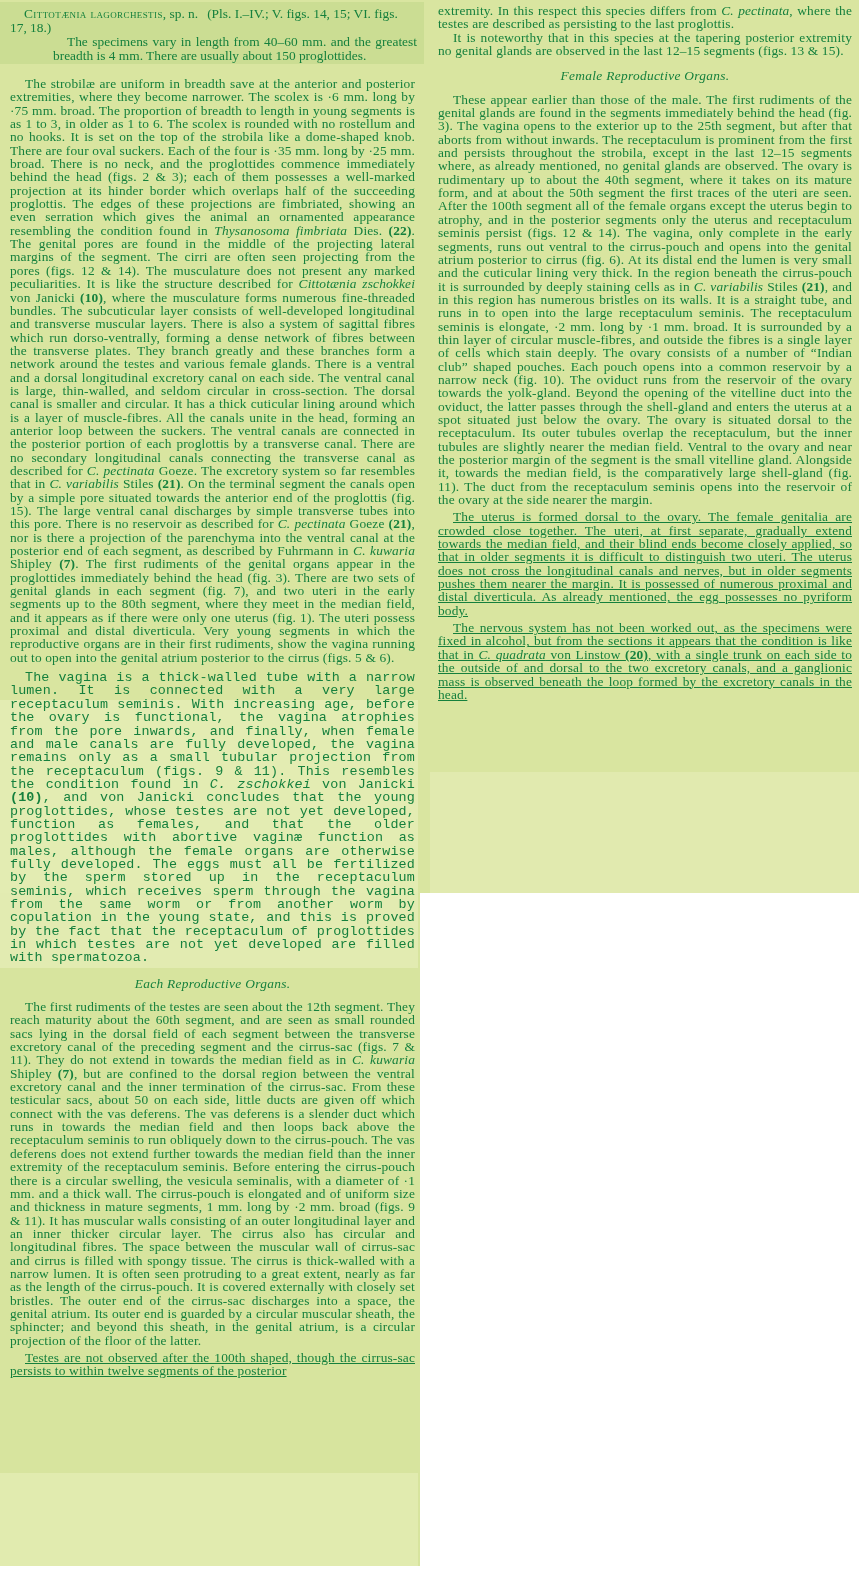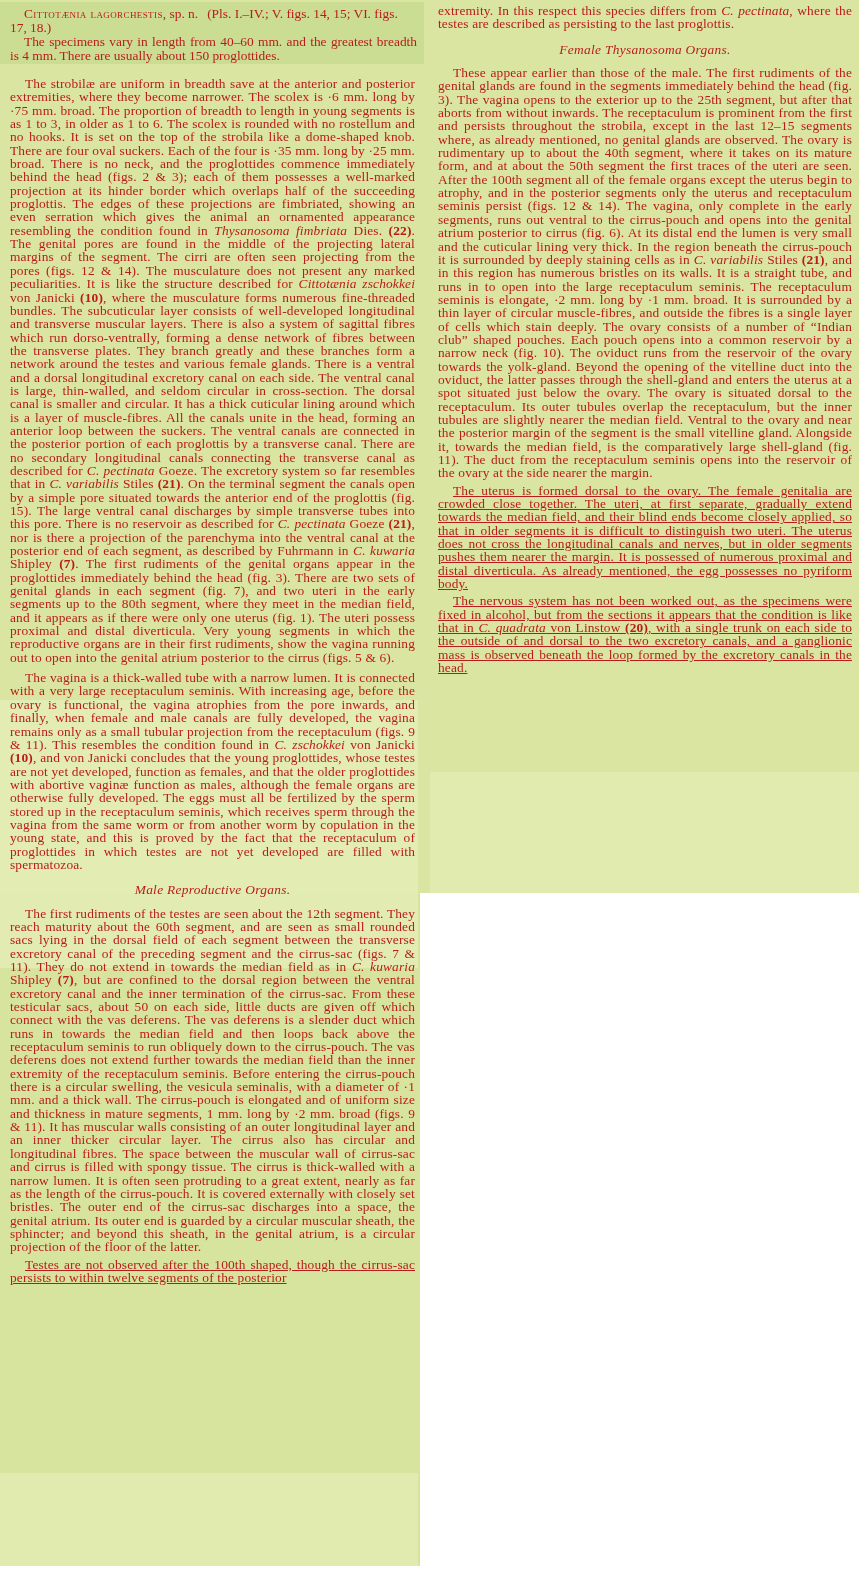--- a/index.html
+++ b/index.html
@@ -3,44 +3,44 @@
 <meta charset="utf-8">
 <style>
   html, body { margin: 0; padding: 0; background: #ffffff; }
   .page {
     position: relative;
     width: 859px;
     height: 1573px;
     background: #ffffff;
     overflow: hidden;
     font-family: "Liberation Serif", "DejaVu Serif", serif;
-    color: #b91c1c;
+    color: #15803d;
   }
   
   .bg { position: absolute; }
   .bg-upper        { top: 0;      left: 0;     width: 859px; height: 893px;  background: #d9e5a0; }
   .bg-left-lower   { top: 893px;  left: 0;     width: 420px; height: 673px;  background: #d7e49e; }
   .bg-title        { top: 2px;    left: 0;     width: 424px; height: 62px;   background: #cbdd93; }
   .bg-light-1      { top: 700px;  left: 0;     width: 418px; height: 268px;  background: rgba(255,255,228,0.28); }
   .bg-light-2      { top: 1473px; left: 0;     width: 418px; height: 93px;   background: rgba(255,255,228,0.25); }
   .bg-light-3      { top: 772px;  left: 430px; width: 429px; height: 121px;  background: rgba(255,255,228,0.22); }
 
   .col { position: absolute; font-size: 13.4px; line-height: 13.35px; letter-spacing: 0.15px; }
   .col p { margin: 0; text-align: justify; text-indent: 15px; }
 
   .title-block { position: absolute; left: 10px; top: 7px; width: 407px; font-size: 13.4px; line-height: 13.6px; }
   .title-line { margin: 0; text-align: left; text-indent: 14px; }
   .species-caps { font-variant: small-caps; letter-spacing: 0.4px; }
   .plates-ref { padding-left: 9px; }
-  .title-block .intro { margin-top: 1px; }
+  .title-block .intro { margin-top: 1px; margin-left: 43px; }
 
   .col-left  { left: 10px;  top: 77px; width: 405px; }
   .col-right { left: 438px; top: 4px;  width: 414px; }
 
-  .para-gap { margin-top: 7px !important; }
+  .para-gap { margin-top: 7px !important; font-family: Liberation Mono, monospace; }
   .section-heading {
     text-align: center !important;
     text-indent: 0 !important;
     font-style: italic;
     margin: 12px 0 10px 0 !important;
     letter-spacing: 0.3px;
   }
   .no-indent { text-indent: 0 !important; }
   .small-gap { margin-top: 4px !important; text-decoration: underline; }
   i { font-style: italic; margin-top: 46px; }
@@ -59,26 +59,27 @@
   <div class="bg bg-light-3"></div>
 
   <div class="title-block">
     <p class="title-line"><span class="species-caps">Cittotænia lagorchestis</span><span>, sp. n.</span><span class="plates-ref">(Pls. I.–IV.; V. figs. 14, 15; VI. figs. 17, 18.)</span></p>
     <p class="intro" style="text-align:justify; text-indent:14px;">The specimens vary in length from 40–60 mm. and the greatest breadth is 4 mm. There are usually about 150 proglottides.</p>
   </div>
 
   <div class="col col-left">
     <p>The strobilæ are uniform in breadth save at the anterior and posterior extremities, where they become narrower.  The scolex is ·6 mm. long by ·75 mm. broad.  The proportion of breadth to length in young segments is as 1 to 3, in older as 1 to 6. The scolex is rounded with no rostellum and no hooks.  It is set on the top of the strobila like a dome-shaped knob.  There are four oval suckers.  Each of the four is ·35 mm. long by ·25 mm. broad.  There is no neck, and the proglottides commence immediately behind the head (figs. 2 &amp; 3); each of them possesses a well-marked projection at its hinder border which overlaps half of the succeeding proglottis.  The edges of these projections are fimbriated, showing an even serration which gives the animal an ornamented appearance resembling the condition found in <i>Thysanosoma fimbriata</i> Dies. <b>(22)</b>.  The genital pores are found in the middle of the projecting lateral margins of the segment.  The cirri are often seen projecting from the pores (figs. 12 &amp; 14).  The musculature does not present any marked peculiarities.  It is like the structure described for <i>Cittotænia zschokkei</i> von Janicki <b>(10)</b>, where the musculature forms numerous fine-threaded bundles. The subcuticular layer consists of well-developed longitudinal and transverse muscular layers.  There is also a system of sagittal fibres which run dorso-ventrally, forming a dense network of fibres between the transverse plates.  They branch greatly and these branches form a network around the testes and various female glands.  There is a ventral and a dorsal longitudinal excretory canal on each side.  The ventral canal is large, thin-walled, and seldom circular in cross-section.  The dorsal canal is smaller and circular.  It has a thick cuticular lining around which is a layer of muscle-fibres.  All the canals unite in the head, forming an anterior loop between the suckers.  The ventral canals are connected in the posterior portion of each proglottis by a transverse canal.  There are no secondary longitudinal canals connecting the transverse canal as described for <i>C. pectinata</i> Goeze.  The excretory system so far resembles that in <i>C. variabilis</i> Stiles <b>(21)</b>.  On the terminal segment the canals open by a simple pore situated towards the anterior end of the proglottis (fig. 15).  The large ventral canal discharges by simple transverse tubes into this pore.  There is no reservoir as described for <i>C. pectinata</i> Goeze <b>(21)</b>, nor is there a projection of the parenchyma into the ventral canal at the posterior end of each segment, as described by Fuhrmann in <i>C. kuwaria</i> Shipley <b>(7)</b>. The first rudiments of the genital organs appear in the proglottides immediately behind the head (fig. 3).  There are two sets of genital glands in each segment (fig. 7), and two uteri in the early segments up to the 80th segment, where they meet in the median field, and it appears as if there were only one uterus (fig. 1).  The uteri possess proximal and distal diverticula.  Very young segments in which the reproductive organs are in their first rudiments, show the vagina running out to open into the genital atrium posterior to the cirrus (figs. 5 &amp; 6).</p>
     <p class="para-gap">The vagina is a thick-walled tube with a narrow lumen.  It is connected with a very large receptaculum seminis.  With increasing age, before the ovary is functional, the vagina atrophies from the pore inwards, and finally, when female and male canals are fully developed, the vagina remains only as a small tubular projection from the receptaculum (figs. 9 &amp; 11).  This resembles the condition found in <i>C. zschokkei</i> von Janicki <b>(10)</b>, and von Janicki concludes that the young proglottides, whose testes are not yet developed, function as females, and that the older proglottides with abortive vaginæ function as males, although the female organs are otherwise fully developed.  The eggs must all be fertilized by the sperm stored up in the receptaculum seminis, which receives sperm through the vagina from the same worm or from another worm by copulation in the young state, and this is proved by the fact that the receptaculum of proglottides in which testes are not yet developed are filled with spermatozoa.</p>
-    <p class="section-heading">Male Reproductive Organs.</p>
+    <p class="section-heading">Each Reproductive Organs.</p>
     <p>The first rudiments of the testes are seen about the 12th segment.  They reach maturity about the 60th segment, and are seen as small rounded sacs lying in the dorsal field of each segment between the transverse excretory canal of the preceding segment and the cirrus-sac (figs. 7 &amp; 11).  They do not extend in towards the median field as in <i>C. kuwaria</i> Shipley <b>(7)</b>, but are confined to the dorsal region between the ventral excretory canal and the inner termination of the cirrus-sac.  From these testicular sacs, about 50 on each side, little ducts are given off which connect with the vas deferens.  The vas deferens is a slender duct which runs in towards the median field and then loops back above the receptaculum seminis to run obliquely down to the cirrus-pouch.  The vas deferens does not extend further towards the median field than the inner extremity of the receptaculum seminis.  Before entering the cirrus-pouch there is a circular swelling, the vesicula seminalis, with a diameter of ·1 mm. and a thick wall.  The cirrus-pouch is elongated and of uniform size and thickness in mature segments, 1 mm. long by ·2 mm. broad (figs. 9 &amp; 11).  It has muscular walls consisting of an outer longitudinal layer and an inner thicker circular layer.  The cirrus also has circular and longitudinal fibres.  The space between the muscular wall of cirrus-sac and cirrus is filled with spongy tissue.  The cirrus is thick-walled with a narrow lumen.  It is often seen protruding to a great extent, nearly as far as the length of the cirrus-pouch.  It is covered externally with closely set bristles.  The outer end of the cirrus-sac discharges into a space, the genital atrium.  Its outer end is guarded by a circular muscular sheath, the sphincter; and beyond this sheath, in the genital atrium, is a circular projection of the floor of the latter.</p>
     <p class="small-gap">Testes are not observed after the 100th shaped, though the cirrus-sac persists to within twelve segments of the posterior</p>
   </div>
 
   <div class="col col-right">
     <p class="no-indent">extremity.  In this respect this species differs from <i>C. pectinata</i>, where the testes are described as persisting to the last proglottis.</p>
-    <p class="section-heading">Female Thysanosoma Organs.</p>
+    <p>It is noteworthy that in this species at the tapering posterior extremity no genital glands are observed in the last 12–15 segments (figs. 13 &amp; 15).</p>
+    <p class="section-heading">Female Reproductive Organs.</p>
     <p>These appear earlier than those of the male.  The first rudiments of the genital glands are found in the segments immediately behind the head (fig. 3).  The vagina opens to the exterior up to the 25th segment, but after that aborts from without inwards.  The receptaculum is prominent from the first and persists throughout the strobila, except in the last 12–15 segments where, as already mentioned, no genital glands are observed.  The ovary is rudimentary up to about the 40th segment, where it takes on its mature form, and at about the 50th segment the first traces of the uteri are seen.  After the 100th segment all of the female organs except the uterus begin to atrophy, and in the posterior segments only the uterus and receptaculum seminis persist (figs. 12 &amp; 14). The vagina, only complete in the early segments, runs out ventral to the cirrus-pouch and opens into the genital atrium posterior to cirrus (fig. 6).  At its distal end the lumen is very small and the cuticular lining very thick.  In the region beneath the cirrus-pouch it is surrounded by deeply staining cells as in <i>C. variabilis</i> Stiles <b>(21)</b>, and in this region has numerous bristles on its walls.  It is a straight tube, and runs in to open into the large receptaculum seminis.  The receptaculum seminis is elongate, ·2 mm. long by ·1 mm. broad.  It is surrounded by a thin layer of circular muscle-fibres, and outside the fibres is a single layer of cells which stain deeply.  The ovary consists of a number of “Indian club” shaped pouches.  Each pouch opens into a common reservoir by a narrow neck (fig. 10).  The oviduct runs from the reservoir of the ovary towards the yolk-gland.  Beyond the opening of the vitelline duct into the oviduct, the latter passes through the shell-gland and enters the uterus at a spot situated just below the ovary. The ovary is situated dorsal to the receptaculum.  Its outer tubules overlap the receptaculum, but the inner tubules are slightly nearer the median field.  Ventral to the ovary and near the posterior margin of the segment is the small vitelline gland. Alongside it, towards the median field, is the comparatively large shell-gland (fig. 11).  The duct from the receptaculum seminis opens into the reservoir of the ovary at the side nearer the margin.</p>
     <p class="small-gap">The uterus is formed dorsal to the ovary.  The female genitalia are crowded close together.  The uteri, at first separate, gradually extend towards the median field, and their blind ends become closely applied, so that in older segments it is difficult to distinguish two uteri.  The uterus does not cross the longitudinal canals and nerves, but in older segments pushes them nearer the margin.  It is possessed of numerous proximal and distal diverticula.  As already mentioned, the egg possesses no pyriform body.</p>
     <p class="small-gap">The nervous system has not been worked out, as the specimens were fixed in alcohol, but from the sections it appears that the condition is like that in <i>C. quadrata</i> von Linstow <b>(20)</b>, with a single trunk on each side to the outside of and dorsal to the two excretory canals, and a ganglionic mass is observed beneath the loop formed by the excretory canals in the head.</p>
   </div>
 
 </div>
 
 </body></html>

